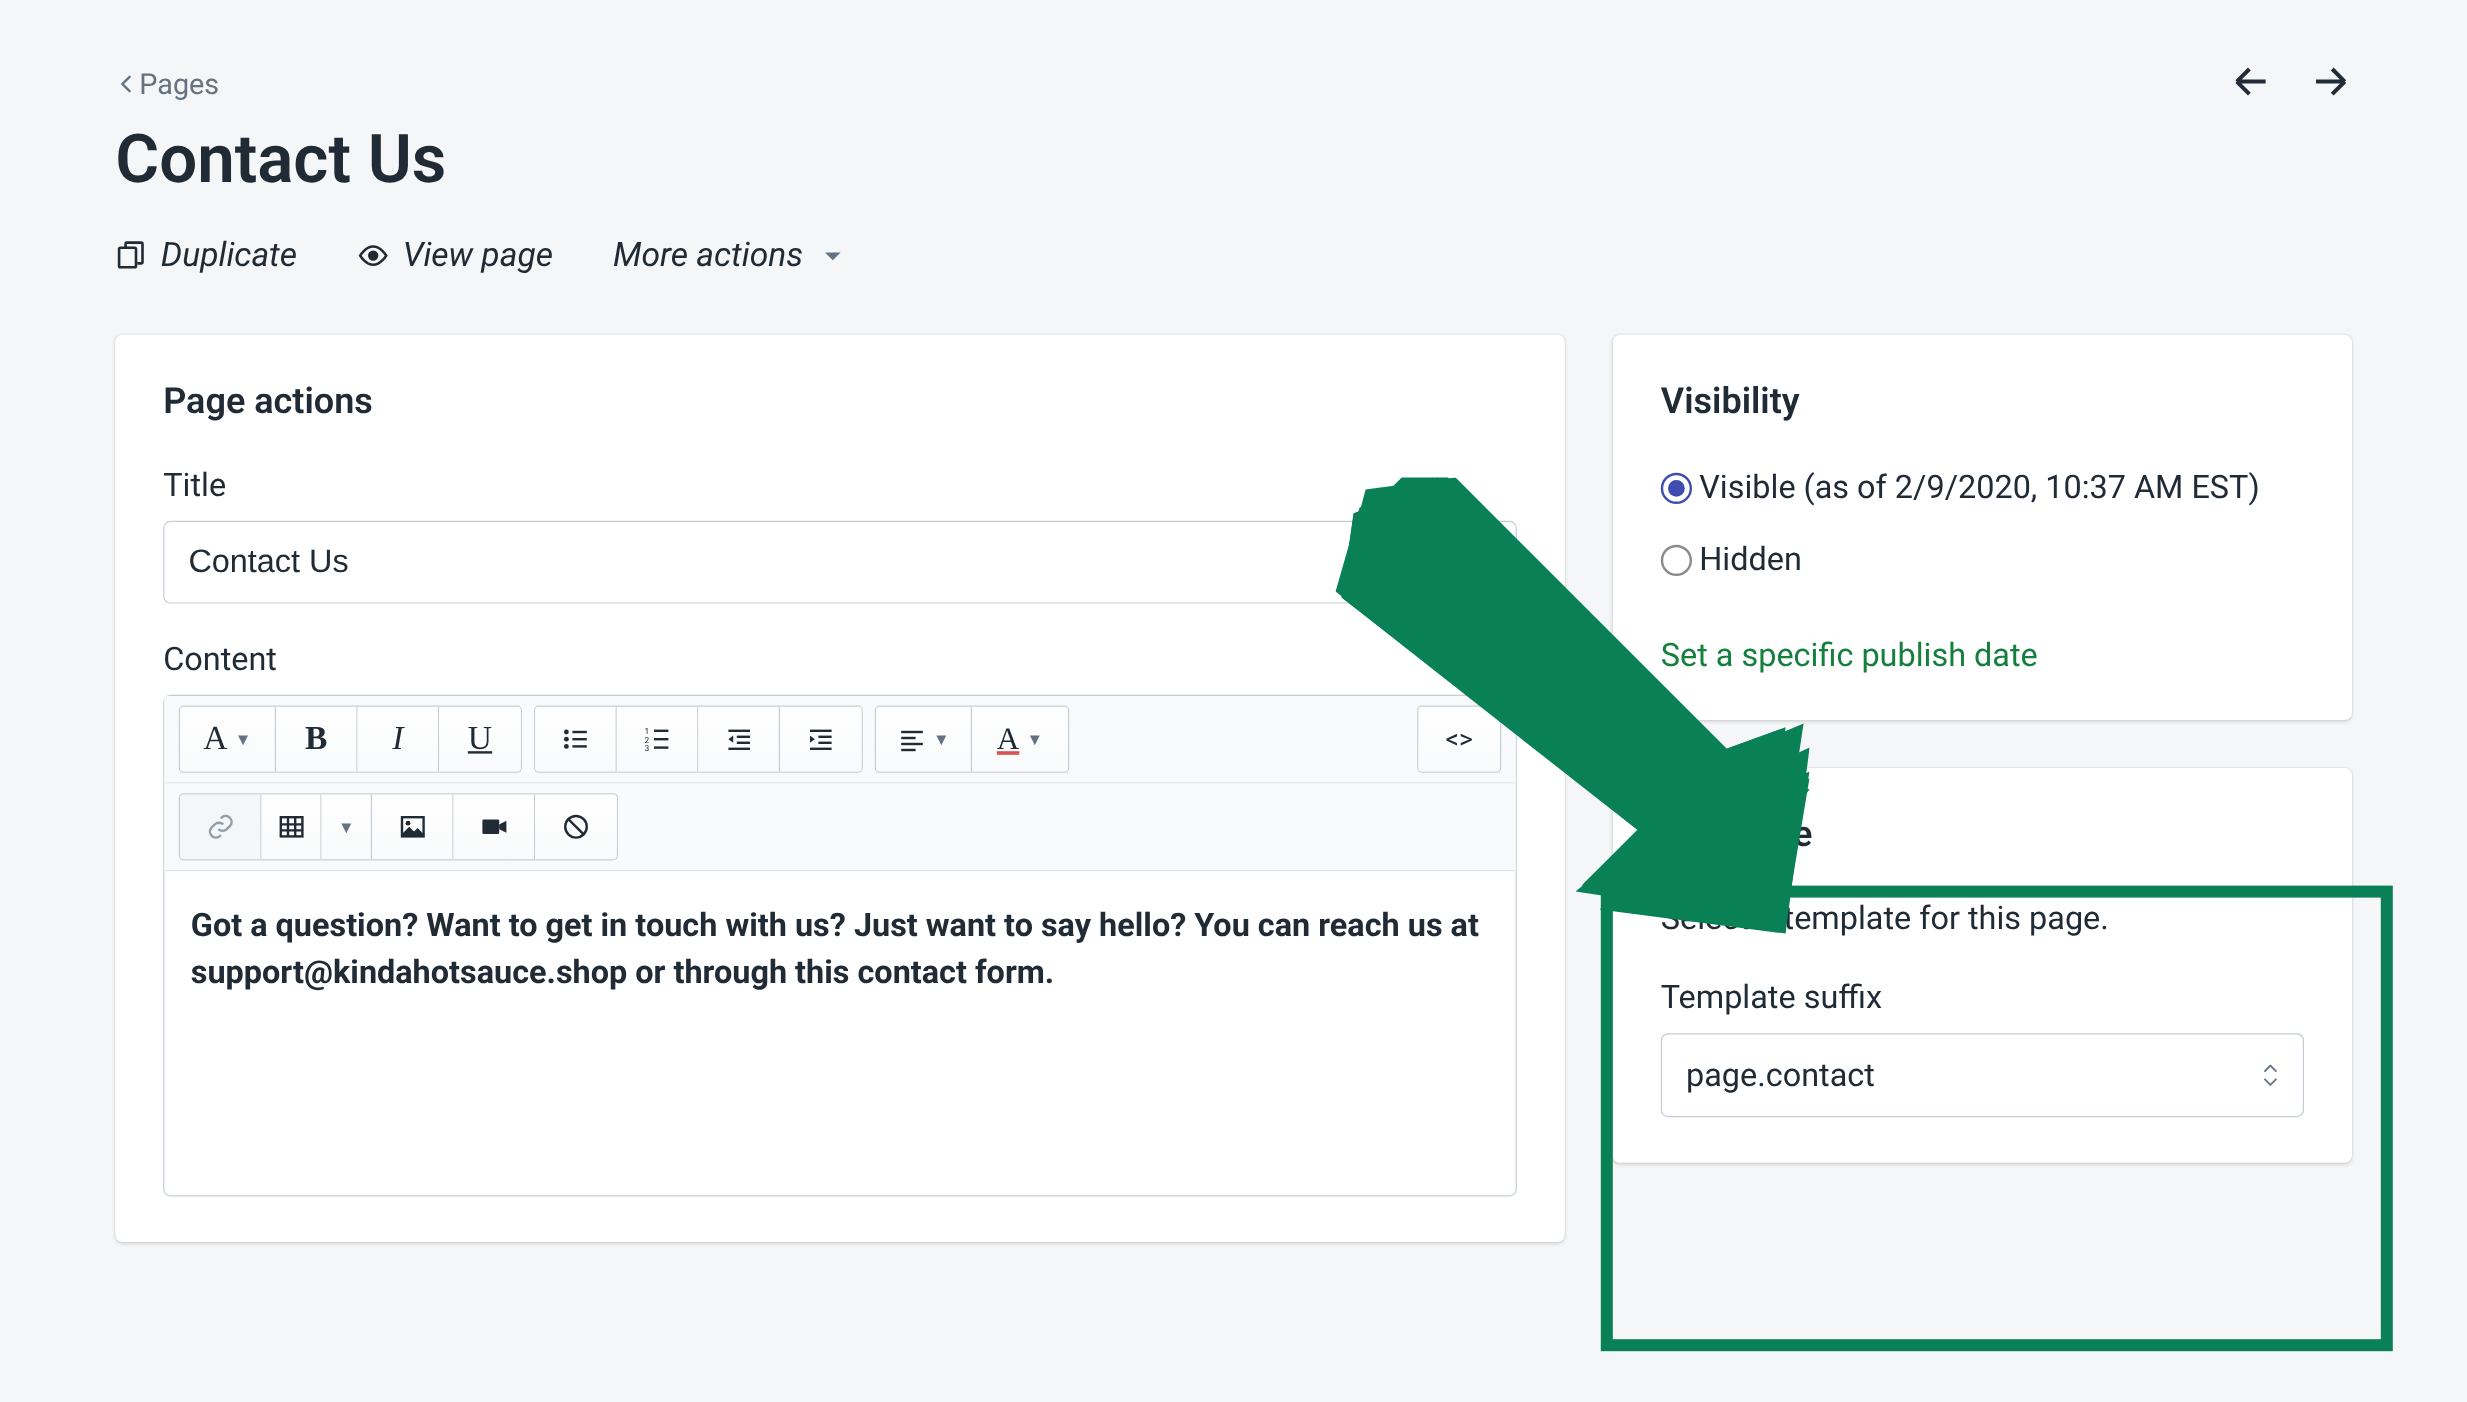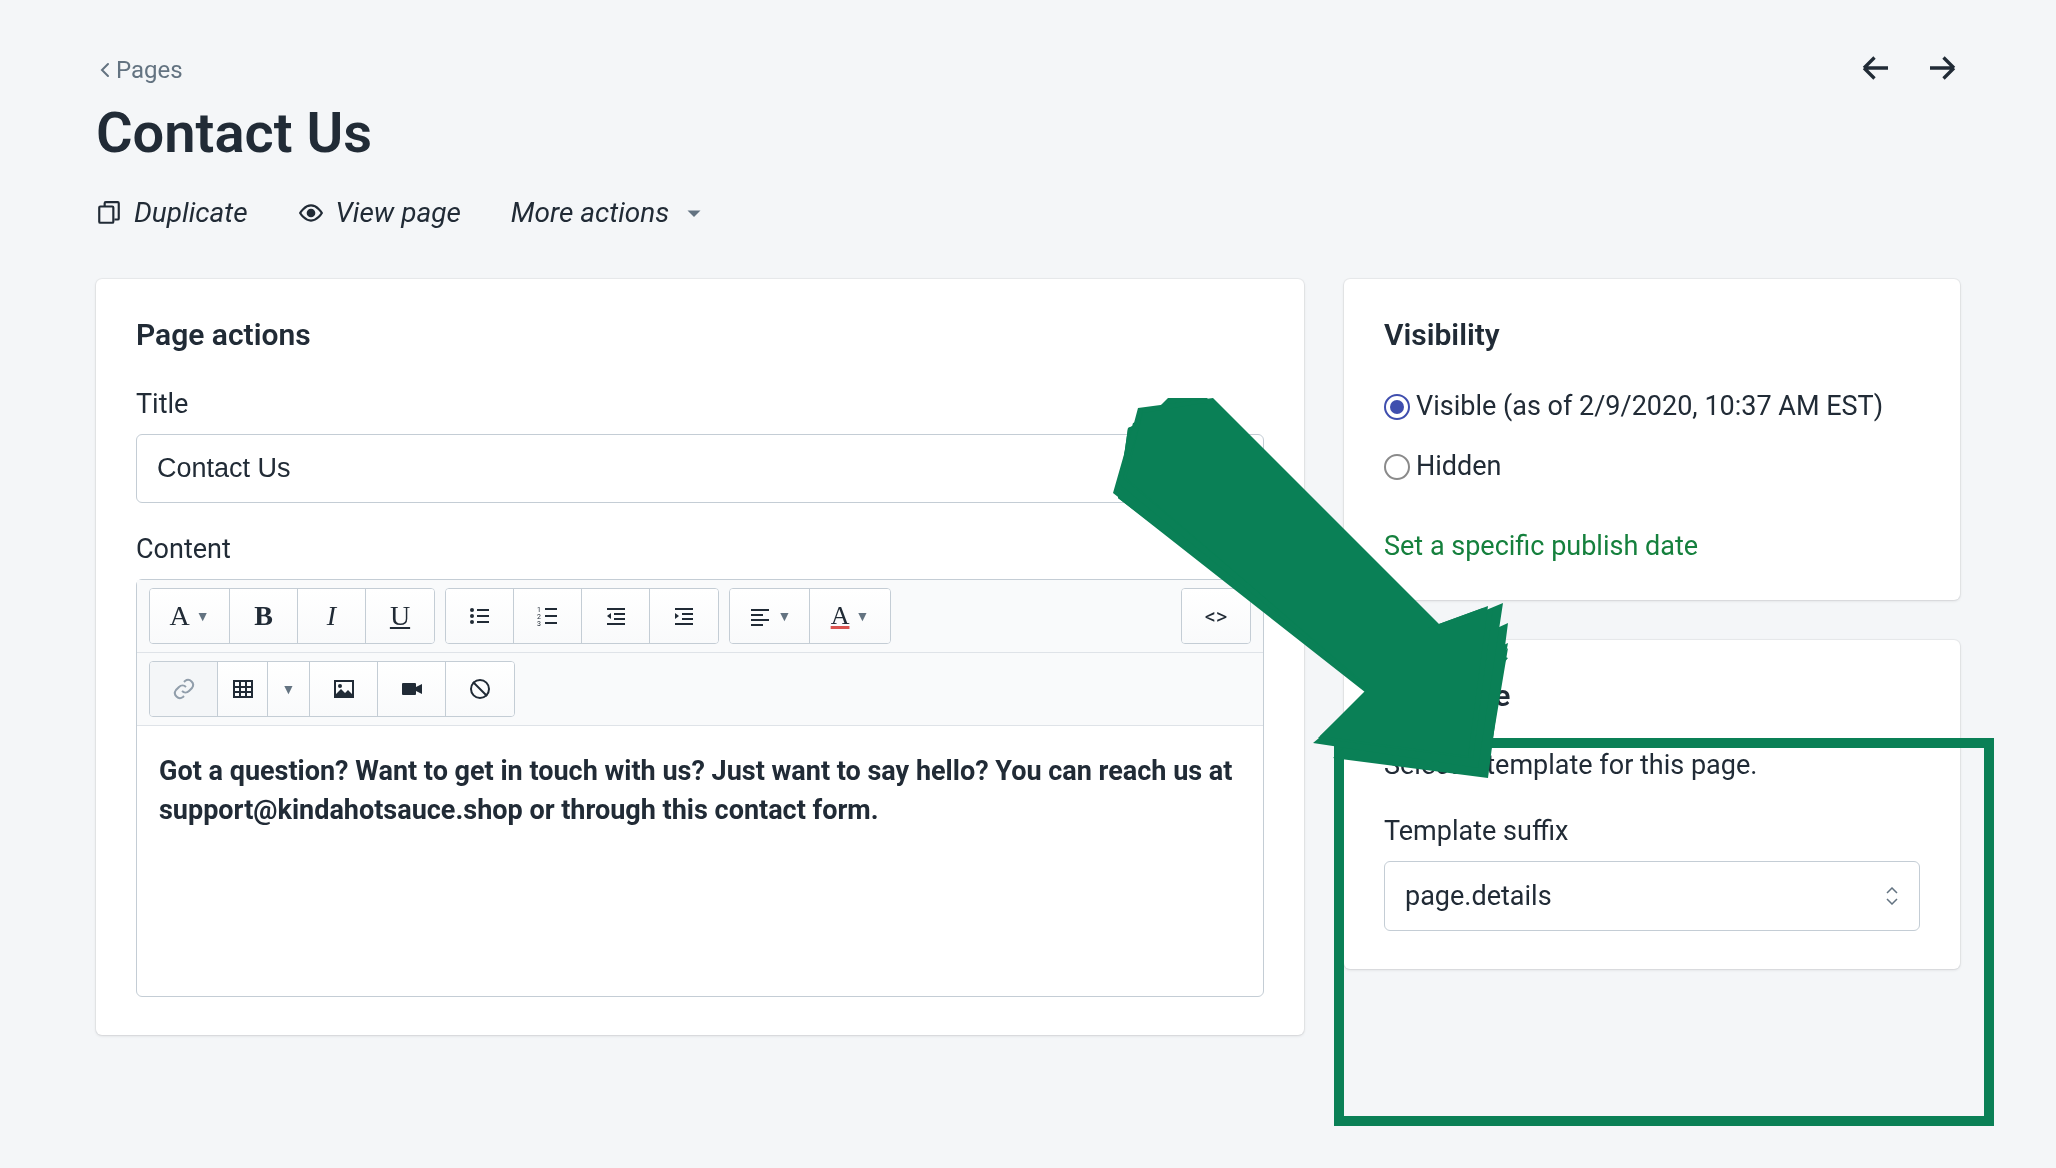--- a/index.html
+++ b/index.html
@@ -386,21 +386,21 @@
           <div class="radio-label">Hidden</div>
         </div>
         <span class="link">Set a specific publish date</span>
       </div>
 
       <div class="card">
         <div class="card-heading">Template</div>
         <div class="help-text">Select a template for this page.</div>
         <div class="field-label">Template suffix</div>
         <div class="select-wrap">
-          <div class="select">page.details</div>
+          <div class="select">page.contact</div>
           <div class="select-caret">
             <svg width="12" height="8" viewBox="0 0 12 8">
                 <path d="M1 6l5-5 5 5" fill="none" stroke="#637381" stroke-width="1.5"></path>
               </svg>
             <svg width="12" height="8" viewBox="0 0 12 8">
                 <path d="M1 2l5 5 5-5" fill="none" stroke="#637381" stroke-width="1.5"></path>
               </svg>
           </div>
         </div>
       </div>

